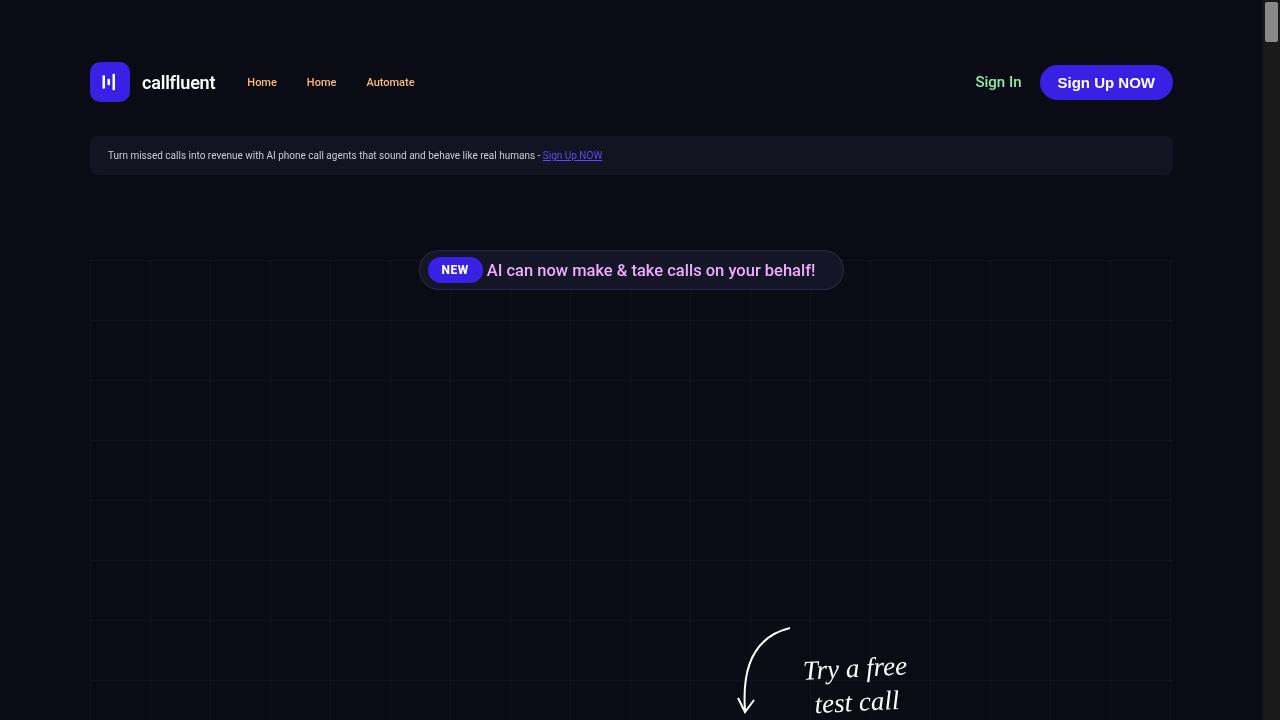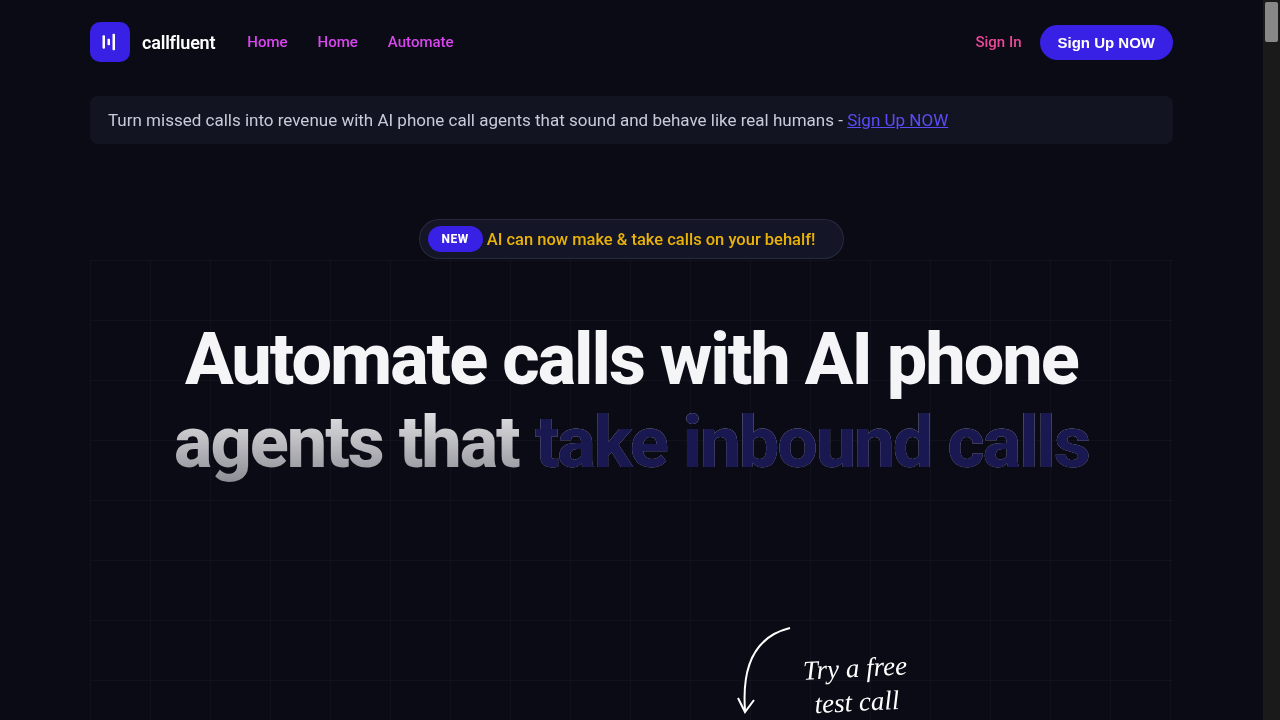--- a/index.html
+++ b/index.html
@@ -25,20 +25,21 @@
       right: 2px;
       top: 2px;
       width: 13px;
       height: 40px;
       background: #888;
       border-radius: 2px;
     }
     .container {
       padding: 0 90px;
       width: 1263px;
+      margin-top: 40px;
     }
     .header {
       display: flex;
       align-items: center;
       justify-content: space-between;
       padding-top: 22px;
       padding-bottom: 12px;
     }
     .header-left {
       display: flex;
@@ -67,52 +68,52 @@
       font-size: 18px;
       font-weight: 600;
       color: #fff;
       letter-spacing: -0.2px;
     }
     .nav {
       display: flex;
       gap: 30px;
     }
     .nav-item {
-      font-size: 15px;
+      font-size: 11px;
       font-weight: 500;
-      color: #d946ef;
+      color: #fdba74;
       cursor: pointer;
     }
     .header-right {
       display: flex;
       align-items: center;
       gap: 18px;
     }
     .signin {
       font-size: 15px;
       font-weight: 500;
-      color: #ec4899;
+      color: #86efac;
       cursor: pointer;
     }
     .signup-btn {
       background: #3820e5;
       color: #fff;
       font-size: 15px;
       font-weight: 700;
       padding: 9px 18px;
       border: none;
       border-radius: 24px;
       cursor: pointer;
     }
     .banner {
       margin-top: 22px;
       background: rgba(30, 32, 50, 0.45);
       border-radius: 8px;
       padding: 14px 18px;
-      font-size: 17px;
+      font-size: 10px;
       color: #c8cbd9;
     }
     .banner-link {
       color: #5b4cf5;
       text-decoration: underline;
       cursor: pointer;
     }
     .hero {
       margin-top: 75px;
       text-align: center;
@@ -130,21 +131,21 @@
       background: #3820e5;
       color: #fff;
       font-size: 12px;
       font-weight: 800;
       padding: 6px 14px;
       border-radius: 18px;
       letter-spacing: 0.5px;
     }
     .pill-text {
       font-size: 16.5px;
-      color: #eab308;
+      color: #f0abfc;
       font-weight: 500;
     }
     .headline {
       margin-top: 60px;
       font-size: 72px;
       font-weight: 800;
       line-height: 1.15;
       letter-spacing: -2px;
       color: #eaeaec;
       background: linear-gradient(180deg, #f5f5f7 45%, #8a8a92 100%);
@@ -237,23 +238,20 @@
   <div class="banner">
     <span>Turn missed calls into revenue with AI phone call agents that sound and behave like real humans - </span><span class="banner-link">Sign Up NOW</span>
   </div>
 
   <div class="hero">
     <div class="pill">
       <span class="pill-badge">NEW</span>
       <span class="pill-text">AI can now make &amp; take calls on your behalf!</span>
     </div>
 
-    <h1 class="headline">
-      <span>Automate calls with AI phone agents that </span><span class="headline-accent">take inbound calls</span>
-    </h1>
 
   </div>
 </div>
 
 <div class="callout-group">
   <svg class="arrow-svg" viewBox="0 0 80 100">
     <path d="M 70 8 Q 20 20 25 90" stroke="#fff" stroke-width="2" fill="none"></path>
     <path d="M 18 78 L 25 92 L 34 80" stroke="#fff" stroke-width="2" fill="none"></path>
   </svg>
   <div class="handwritten">

